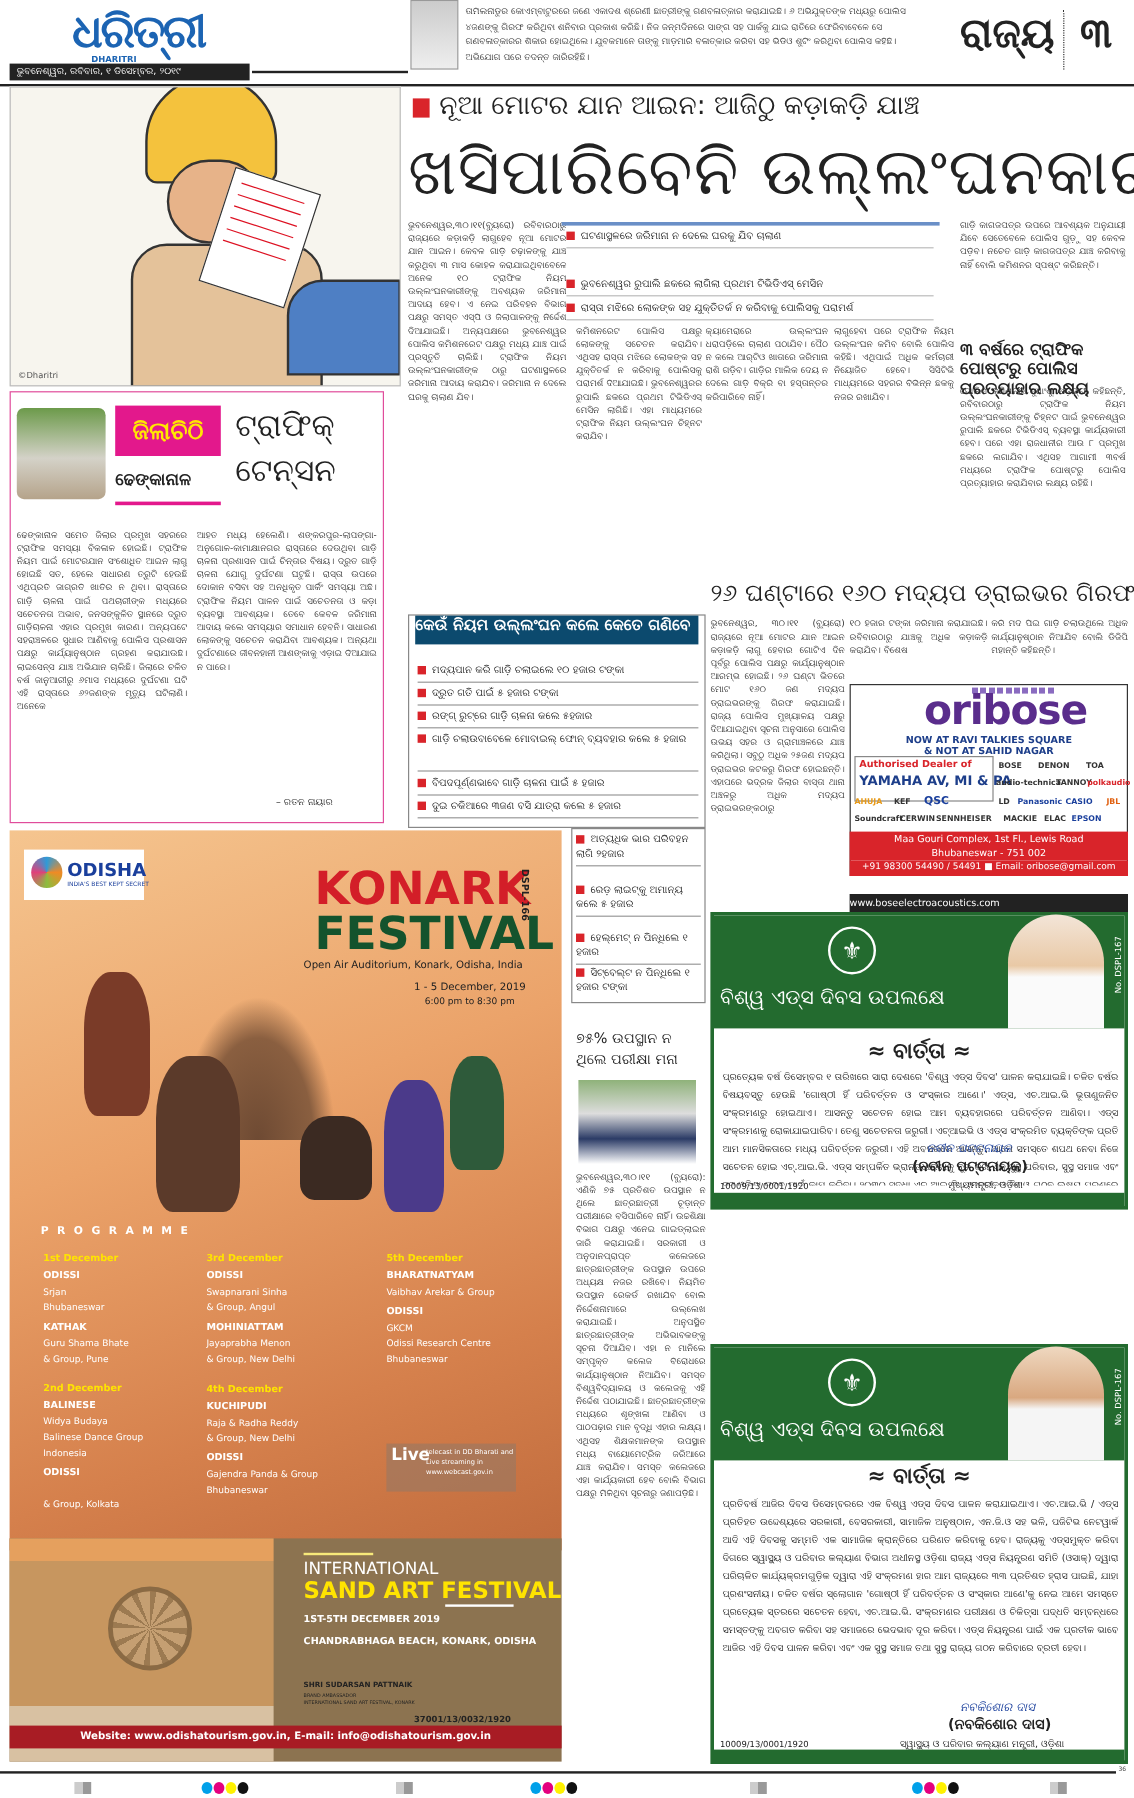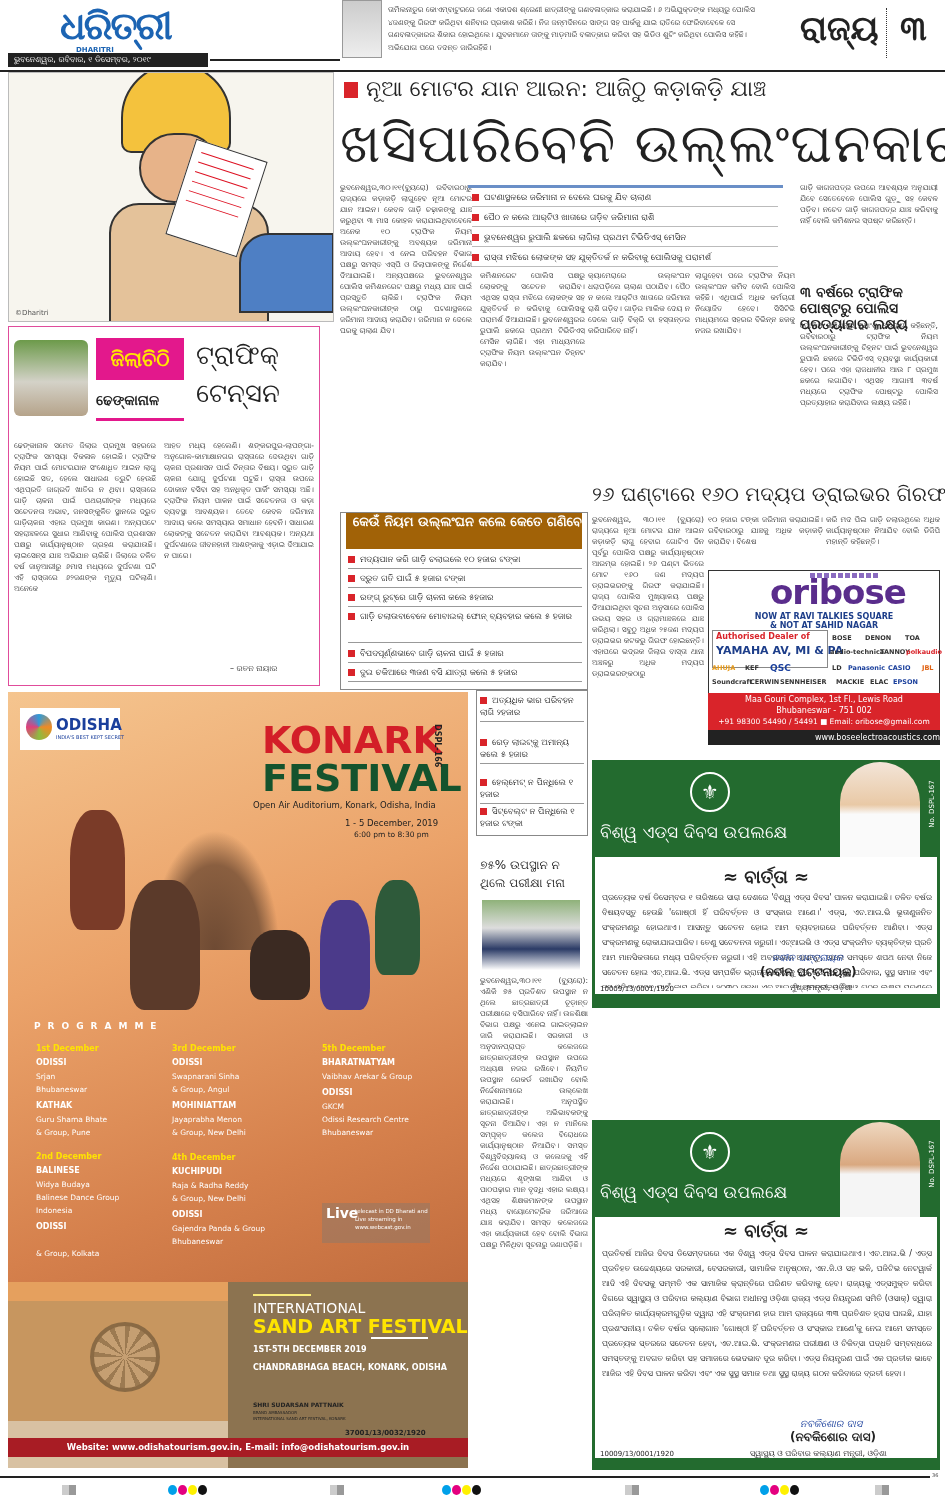--- a/index.html
+++ b/index.html
@@ -47,21 +47,21 @@
 .col-d{left:695px;top:270px;width:100px;height:240px;overflow:hidden}
 .col-e{left:800px;top:182px;width:138px;height:100px;overflow:hidden}
 .col-f{left:800px;top:320px;width:138px;height:180px;overflow:hidden}
 .subhead-r{left:800px;top:284px;width:140px;font-size:14px;font-weight:bold;line-height:16px;color:#222}
 
 .hl-box{left:468px;top:185px;width:315px;height:82px;border-top:3px solid #6a8fc7}
 .hl-item{position:absolute;left:4px;font-size:8.5px;color:#222;white-space:nowrap;width:306px;border-bottom:1px solid #bbb;height:19px;line-height:19px}
 .hl-sq{display:inline-block;width:7px;height:7px;background:#d9242a;margin-right:5px;vertical-align:middle}
 
 .fines{left:340px;top:512px;width:248px;height:178px;border:1px solid #888}
-.fines-head{left:346px;top:513px;width:236px;height:36px;background:#a16207;color:#fff;font-size:13px;font-weight:bold;line-height:18px;text-align:right}
+.fines-head{left:346px;top:513px;width:236px;height:24px;background:#0c4a6e;color:#fff;font-size:13px;font-weight:bold;line-height:18px;text-align:left}
 .fine{position:absolute;left:348px;width:234px;font-size:8.5px;line-height:18px;border-bottom:1px solid #999;color:#222}
 .fines2{left:476px;top:690px;width:112px;height:146px;border:1px solid #888}
 .fine2{position:absolute;left:480px;width:104px;font-size:8.5px;line-height:12px;border-bottom:1px solid #999;padding-bottom:3px;color:#222}
 
 .att-head{left:480px;top:856px;width:108px;font-size:12px;line-height:18px;color:#222}
 .att-photo{left:482px;top:900px;width:98px;height:70px;background:linear-gradient(#8fb27a,#ddd 40%,#2b3b66 70%,#fff)}
 .col-att{left:480px;top:975px;width:108px;height:495px;overflow:hidden}
 
 .h26{left:592px;top:482px;font-size:20px;color:#222;white-space:nowrap}
 .col-g{left:592px;top:514px;width:112px;height:215px;overflow:hidden}
@@ -72,21 +72,21 @@
 .ori-logo{left:770px;top:572px;font-size:34px;font-weight:bold;color:#5a2d8c;letter-spacing:-1px}
 .ori-bars{left:810px;top:573px;width:70px;height:5px;background:repeating-linear-gradient(90deg,#8a6bc0 0 5px,#fff 5px 7px)}
 .ori-l1{left:708px;top:612px;width:232px;text-align:center;font-size:8px;font-weight:bold;color:#1d3e8a}
 .ori-l2{left:708px;top:621px;width:232px;text-align:center;font-size:8px;font-weight:bold;color:#1d3e8a}
 .ori-dealer{left:712px;top:630px;width:116px;height:38px;border:1px solid #888}
 .ori-dealer-t{left:716px;top:632px;font-size:8px;font-weight:bold;color:#d9242a}
 .ori-yamaha{left:716px;top:644px;font-size:11px;font-weight:bold;color:#1d3e8a;white-space:nowrap}
 .brand{position:absolute;font-size:6.5px;font-weight:bold;color:#333;white-space:nowrap}
 .ori-addr{left:708px;top:693px;width:232px;height:24px;background:#d9242a;color:#fff;font-size:8px;text-align:center;line-height:11px;padding-top:1px}
 .ori-phone{left:708px;top:717px;width:232px;height:13px;background:#d9242a;color:#fff;font-size:7.5px;text-align:center}
-.ori-web{left:708px;top:730px;width:232px;height:15px;background:#222;color:#fff;font-size:8px;text-align:right;line-height:15px}
+.ori-web{left:708px;top:745px;width:232px;height:15px;background:#222;color:#fff;font-size:8px;text-align:left;line-height:15px}
 
 .gov{left:592px;width:348px;border:3px solid #236b2f}
 .gov-band{left:595px;width:342px;height:94px;background:#236b2f}
 .emblem{width:40px;height:40px;border-radius:50%;border:2px solid #fff;color:#fff;font-size:20px;text-align:center;line-height:36px}
 .gov-title{color:#fff;font-size:17px;white-space:nowrap}
 .portrait{width:80px;height:95px;background:linear-gradient(#f3e5d8,#e9c9a6 45%,#fafafa 55%);border-radius:40px 40px 0 0}
 .dspl{color:#fff;font-size:7px;transform:rotate(-90deg);white-space:nowrap}
 .barta{font-size:18px;font-weight:bold;color:#222;text-align:center}
 .gov-body{font-size:8px;line-height:15px;color:#222;text-align:justify}
 .gov-sign{font-size:10px;color:#1a3f9c;font-style:italic}
@@ -167,21 +167,20 @@
 </div>
 
 <div class="abs kicker-mark"></div>
 <div class="abs kicker-text">ନୂଆ ମୋଟର ଯାନ ଆଇନ: ଆଜିଠୁ କଡ଼ାକଡ଼ି ଯାଞ୍ଚ</div>
 <div class="abs headline">ଖସିପାରିବେନି ଉଲ୍ଲଂଘନକାରୀ</div>
 
 <div class="abs txt col-a">ଭୁବନେଶ୍ୱର,୩୦।୧୧(ବ୍ୟୁରୋ) ରବିବାରଠାରୁ ରାଜ୍ୟରେ କଡ଼ାକଡ଼ି ଲାଗୁହେବ ନୂଆ ମୋଟର ଯାନ ଆଇନ। କେବଳ ଗାଡ଼ି ଚଢ଼ାଳଙ୍କୁ ଯାଞ୍ଚ କରୁଥିବା ୩ ମାସ କୋହଳ କରାଯାଇଥିବାବେଳେ ଅନେକ ୧୦ ଟ୍ରାଫିକ ନିୟମ ଉଲ୍ଲଂଘନକାରୀଙ୍କୁ ଅବଶ୍ୟକ ଜରିମାନା ଆଦାୟ ହେବ। ଏ ନେଇ ପରିବହନ ବିଭାଗ ପକ୍ଷରୁ ସମସ୍ତ ଏସ୍‌ପି ଓ ଜିଲାପାଳଙ୍କୁ ନିର୍ଦ୍ଦେଶ ଦିଆଯାଇଛି। ଅନ୍ୟପକ୍ଷରେ ଭୁବନେଶ୍ୱର ପୋଲିସ କମିଶନରେଟ ପକ୍ଷରୁ ମଧ୍ୟ ଯାଞ୍ଚ ପାଇଁ ପ୍ରସ୍ତୁତି ଚାଲିଛି। ଟ୍ରାଫିକ ନିୟମ ଉଲ୍ଲଂଘନକାରୀଙ୍କ ଠାରୁ ଘଟଣାସ୍ଥଳରେ ଜରିମାନା ଆଦାୟ କରାଯିବ। ଜରିମାନା ନ ଦେଲେ ଘରକୁ ଚାଲାଣ ଯିବ।</div>
 
 <div class="abs hl-box">
   <div class="hl-item" style="top:0"><span class="hl-sq"></span><span>ଘଟଣାସ୍ଥଳରେ ଜରିମାନା ନ ଦେଲେ ଘରକୁ ଯିବ ଚାଲାଣ</span></div>
-  <div class="hl-item" style="top:20px"><span class="hl-sq"></span><span>ପୈଠ ନ କଲେ ଆର୍‌ଟିଓ ଖାତାରେ ଗଡ଼ିବ ଜରିମାନା ରାଶି</span></div>
   <div class="hl-item" style="top:40px"><span class="hl-sq"></span><span>ଭୁବନେଶ୍ୱର ରୁପାଲି ଛକରେ ଲାଗିଲା ପ୍ରଥମ ଟିଭିଡିଏସ୍ ମେସିନ</span></div>
   <div class="hl-item" style="top:60px"><span class="hl-sq"></span><span>ରାସ୍ତା ମଝିରେ ଲୋକଙ୍କ ସହ ଯୁକ୍ତିତର୍କ ନ କରିବାକୁ ପୋଲିସକୁ ପରାମର୍ଶ</span></div>
 </div>
 
 <div class="abs txt col-b">କମିଶନରେଟ ପୋଲିସ ପକ୍ଷରୁ ଲୋକଙ୍କୁ ସଚେତନ କରାଯିବ। ଏଥିସହ ରାସ୍ତା ମଝିରେ ଲୋକଙ୍କ ସହ ଯୁକ୍ତିତର୍କ ନ କରିବାକୁ ପୋଲିସକୁ ପରାମର୍ଶ ଦିଆଯାଇଛି। ଭୁବନେଶ୍ୱରର ରୁପାଲି ଛକରେ ପ୍ରଥମ ଟିଭିଡିଏସ୍ ମେସିନ ଲାଗିଛି। ଏହା ମାଧ୍ୟମରେ ଟ୍ରାଫିକ ନିୟମ ଉଲ୍ଲଂଘନ ଚିହ୍ନଟ କରାଯିବ।</div>
 <div class="abs txt col-c">କ୍ୟାମେରାରେ ଉଲ୍ଲଂଘନ ଧରାପଡ଼ିଲେ ଚାଲାଣ ପଠାଯିବ। ପୈଠ ନ କଲେ ଆର୍‌ଟିଓ ଖାତାରେ ଜରିମାନା ରାଶି ଗଡ଼ିବ। ଗାଡ଼ିର ମାଲିକ ଦେୟ ନ ଦେଲେ ଗାଡ଼ି ବିକ୍ରି ବା ହସ୍ତାନ୍ତର କରିପାରିବେ ନାହିଁ।</div>
 <div class="abs txt col-d">ଲାଗୁହେବା ପରେ ଟ୍ରାଫିକ ନିୟମ ଉଲ୍ଲଂଘନ କମିବ ବୋଲି ପୋଲିସ କହିଛି। ଏଥିପାଇଁ ଅଧିକ କର୍ମଚାରୀ ନିୟୋଜିତ ହେବେ। ସିସିଟିଭି ମାଧ୍ୟମରେ ସହରର ବିଭିନ୍ନ ଛକକୁ ନଜର ରଖାଯିବ।</div>
 <div class="abs txt col-e">ଗାଡ଼ି କାଗଜପତ୍ର ଉପରେ ଆବଶ୍ୟକ ଅନୁଯାୟୀ ଯିବେ ସେତେବେଳେ ପୋଲିସ ଗୁଡ଼ୁ ସହ କେବଳ ପଡ଼ିବ। ନଚେତ ଗାଡ଼ି କାଗଜପତ୍ର ଯାଞ୍ଚ କରିବାକୁ ନାହିଁ ବୋଲି କମିଶନର ସ୍ପଷ୍ଟ କରିଛନ୍ତି।</div>
 <div class="abs subhead-r">୩ ବର୍ଷରେ ଟ୍ରାଫିକ ପୋଷ୍ଟରୁ ପୋଲିସ ପ୍ରତ୍ୟାହାର ଲକ୍ଷ୍ୟ</div>
 <div class="abs txt col-f">ପୋଲିସ କମିଶନର ସୁଧାଂଶୁ ଷଡ଼ଙ୍ଗୀ କହିଛନ୍ତି, ରବିବାରଠାରୁ ଟ୍ରାଫିକ ନିୟମ ଉଲ୍ଲଂଘନକାରୀଙ୍କୁ ଚିହ୍ନଟ ପାଇଁ ଭୁବନେଶ୍ୱର ରୁପାଲି ଛକରେ ଟିଭିଡିଏସ୍ ବ୍ୟବସ୍ଥା କାର୍ଯ୍ୟକାରୀ ହେବ। ପରେ ଏହା ରାଜଧାନୀର ଆଉ ୮ ପ୍ରମୁଖ ଛକରେ ଲଗାଯିବ। ଏଥିସହ ଆଗାମୀ ୩ବର୍ଷ ମଧ୍ୟରେ ଟ୍ରାଫିକ ପୋଷ୍ଟରୁ ପୋଲିସ ପ୍ରତ୍ୟାହାର କରାଯିବାର ଲକ୍ଷ୍ୟ ରହିଛି।</div>

